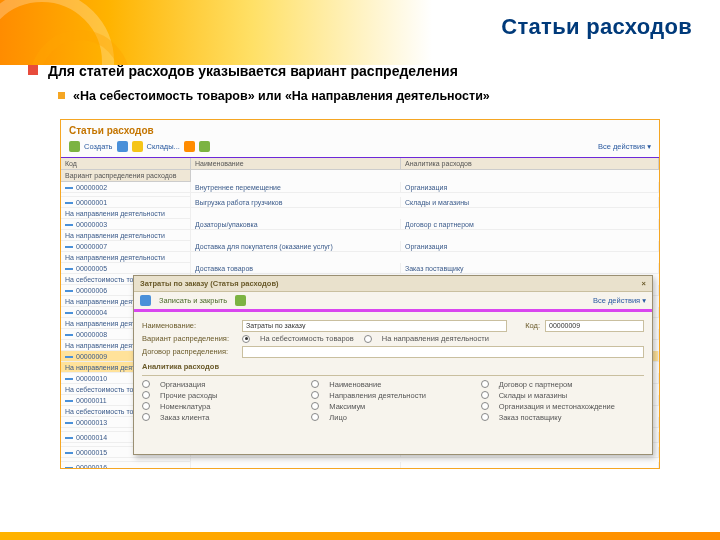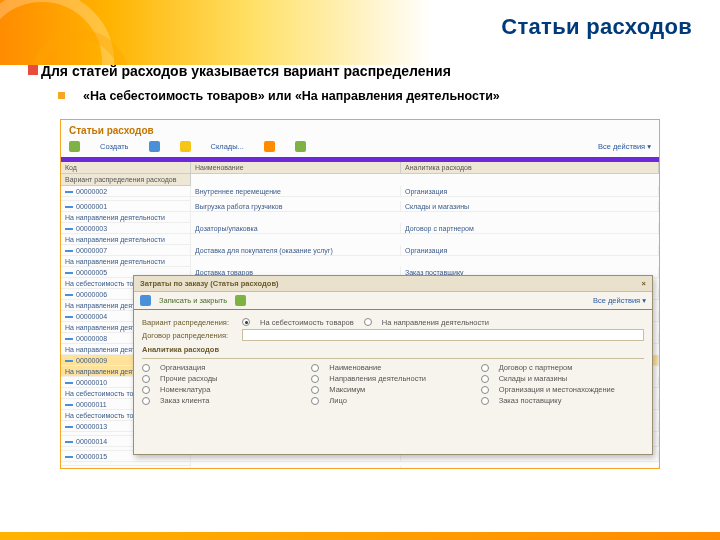--- a/index.html
+++ b/index.html
@@ -2,45 +2,45 @@
 <html><head>
 <meta charset="utf-8">
 <style>
 *{box-sizing:border-box;margin:0;padding:0;font-family:Arial,Helvetica,sans-serif}
 body{width:720px;height:540px;background:#fff;overflow:hidden;position:relative}
 .decor{position:absolute;top:0;left:0;width:100%;height:65px;background:linear-gradient(90deg,#ff8c00 0%,#ffb300 15%,#ffe066 35%,#fff 60%);overflow:hidden;z-index:0}
 .decor::before{content:"";position:absolute;left:-30px;top:-10px;width:120px;height:120px;border-radius:50%;border:12px solid rgba(255,255,255,.25)}
 .decor::after{content:"";position:absolute;left:30px;top:30px;width:80px;height:80px;border-radius:50%;border:10px solid rgba(255,165,0,.4)}
 .slide{position:relative;z-index:1;padding:10px 28px 2px 28px}
 .title{color:#003a7a;font-size:22px;font-weight:700;text-align:right;padding:4px 0 18px 0;letter-spacing:.3px}
-.b1{display:flex;gap:3px;margin:4px 0 8px 0}
+.b1{display:flex;gap:10px;margin:4px 0 8px 0}
 .sq{width:10px;height:10px;margin-top:3px;flex:0 0 10px}
 .sq.red{background:#e74c3c}
 .sq.org{background:#f5a623}
 .t1{color:#000;font-size:14px;font-weight:700;line-height:1.3}
-.b2{display:flex;gap:18px;margin:6px 0 6px 30px}
+.b2{display:flex;gap:8px;margin:6px 0 6px 30px}
 .sq2{width:7px;height:7px;margin-top:4px;flex:0 0 7px}
 .t2{color:#000;font-size:12.5px;font-weight:700;line-height:1.35}
 .shot{margin:14px 32px 0 32px;border:1px solid #f5a623;height:350px;background:#fcfcfc;font-size:7.5px;position:relative;overflow:hidden}
 .shdr{padding:5px 8px 3px 8px;color:#c47500;font-weight:700;font-size:10px}
-.stool{padding:2px 8px 5px 8px;display:flex;gap:20px;align-items:center;color:#5a6a2a;border-bottom:5px solid #6d28d9;position:relative}
+.stool{padding:2px 8px 5px 8px;display:flex;gap:4px;align-items:center;color:#5a6a2a;border-bottom:1px solid #6d28d9;position:relative}
 .ico{width:11px;height:11px;display:inline-block;border-radius:2px}
 .ico.green{background:#7cb342}
 .ico.blue{background:#4a90d9}
 .ico.yel{background:#f5c518}
 .ico.org2{background:#ff8c00}
 .stool .right{position:absolute;right:8px;color:#2a5aa0}
 .grid{display:grid;grid-template-columns:130px 210px 1fr;font-size:7px;color:#555}
 .ghdr{background:#efe7d6;border-bottom:1px solid #ccc;border-right:1px solid #ccc;padding:2px 4px;color:#555}
 .gcell{border-bottom:1px solid #eee;border-right:1px solid #eee;padding:1.5px 4px;color:#3a5a8a;white-space:nowrap;overflow:hidden}
 .gcode{color:#3a5a8a}
 .gsel .gcell{background:#ffe29a}
 .dlg{position:absolute;left:72px;top:155px;width:520px;height:180px;background:#f7f4ed;border:1px solid #9a8f72;box-shadow:2px 3px 6px rgba(0,0,0,.25);font-size:7.5px}
 .dlg-t{background:#e9e1cc;border-bottom:1px solid #c9bf9f;padding:3px 6px;color:#6a5a2a;font-weight:700;display:flex;justify-content:space-between}
-.dlg-tb{padding:3px 6px;display:flex;gap:8px;align-items:center;border-bottom:1px solid #d946ef;color:#4a6a2a}
+.dlg-tb{padding:3px 6px;display:flex;gap:8px;align-items:center;border-bottom:3px solid #d946ef;color:#4a6a2a}
 .dlg-body{padding:5px 8px;color:#555}
 .frow{display:flex;align-items:center;margin:2.5px 0;gap:5px}
 .lbl{width:95px;color:#6a5a2a}
 .inp{flex:1;height:12px;border:1px solid #c9bf9f;background:#fff;font-size:7px;padding:0 3px;color:#333}
 .rgrp{display:flex;gap:10px;align-items:center;flex-wrap:wrap}
 .rad{width:8px;height:8px;border:1px solid #888;border-radius:50%;display:inline-block;position:relative;background:#fff}
 .rad.on::after{content:"";position:absolute;inset:1.5px;border-radius:50%;background:#333}
 .sect{color:#6a5a2a;margin:4px 0 2px 0;font-weight:700}
 .analit{border-top:1px solid #c9bf9f;padding-top:4px;margin-top:4px;display:grid;grid-template-columns:repeat(3,1fr);gap:2px 6px}
 .foot{position:absolute;bottom:0;left:0;right:0;height:8px;background:linear-gradient(90deg,#ffb300,#ff8c00)}
@@ -177,20 +177,26 @@
    <span>×</span>
   </div>
   <div class="dlg-tb">
    <span class="ico blue"></span>
    <span>Записать и закрыть</span>
    <span class="ico green"></span>
    <span style="margin-left:auto;color:#2a5aa0">Все действия ▾</span>
   </div>
   <div class="dlg-body">
    <div class="frow">
+    <span class="lbl">Наименование:</span>
+    <input class="inp" value="Затраты по заказу" style="">
+    <span class="lbl" style="width:28px;text-align:right">Код:</span>
+    <input class="inp" style="flex: 0 0 55px;" value="00000009">
+   </div>
+   <div class="frow">
     <span class="lbl">Вариант распределения:</span>
     <div class="rgrp">
      <span class="rad on"></span>
               <span>На себестоимость товаров</span>
      <span class="rad"></span>
               <span>На направления деятельности</span>
     </div>
    </div>
    <div class="frow">
     <span class="lbl">Договор распределения:</span>

